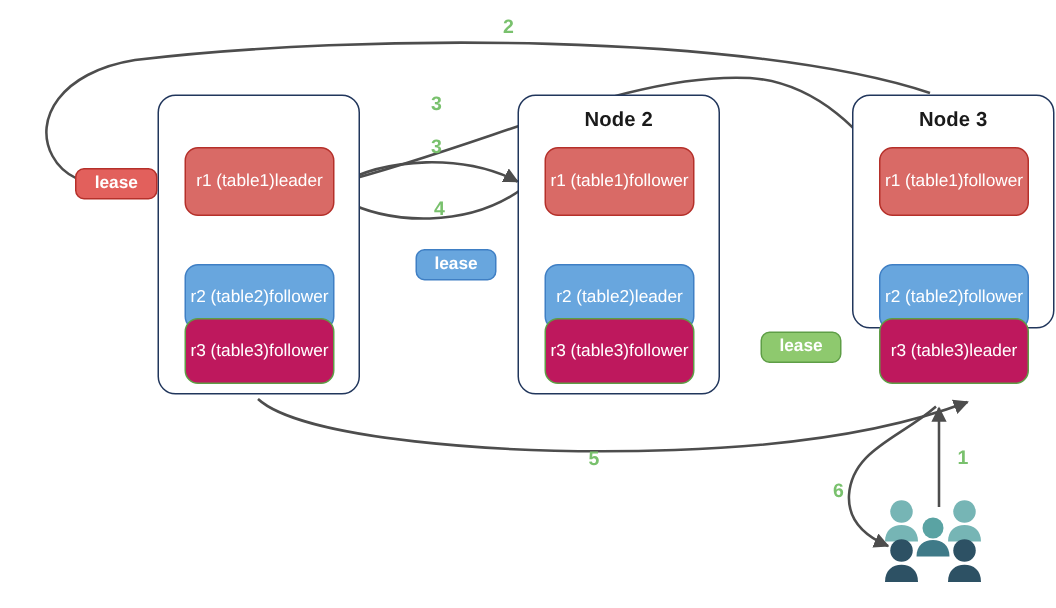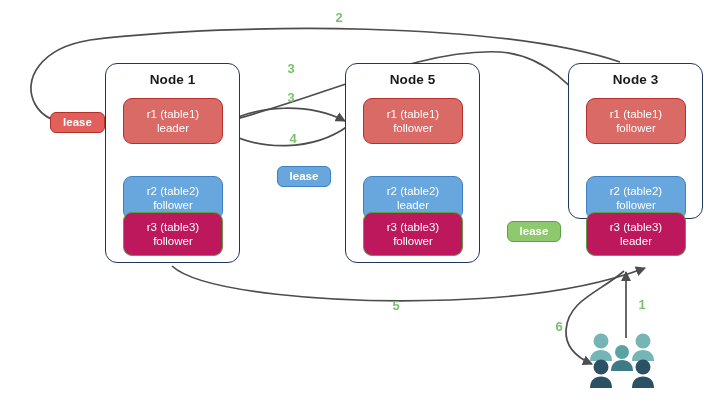--- a/index.html
+++ b/index.html
@@ -43,21 +43,21 @@
     color: #1a1a1a;
     letter-spacing: .1px;
   }
 
   
   .replica {
     position: absolute;
     box-sizing: border-box;
     border-radius: 9px;
     display: flex;
-    flex-direction: column;
+    flex-direction: row;
     align-items: center;
     justify-content: center;
     color: #ffffff;
     font-size: 11.5px;
     line-height: 14.5px;
     text-align: center;
   }
   .replica .l1, .replica .l2 { display: block; }
   .replica.red   { background: #d96a66; border: 1.6px solid #b5302a; }
   .replica.blue  { background: #68a6de; border: 1.6px solid #3f7fc4; margin-top: 18px; }
@@ -121,37 +121,36 @@
     <path d="M 348 126 C 312 152, 260 150, 228 133" fill="none" stroke="#4d4d4d" stroke-width="1.7" marker-end="url(#ah)"></path>
 
     <path d="M 172 266 C 200 292, 330 304, 450 300 C 540 297, 600 285, 645 268" fill="none" stroke="#4d4d4d" stroke-width="1.7" marker-end="url(#ah)"></path>
 
     <path d="M 626 338 L 626 272" fill="none" stroke="#4d4d4d" stroke-width="1.7" marker-end="url(#ah)"></path>
 
     <path d="M 624 271 C 600 292, 568 300, 566 330 C 565 348, 578 358, 592 364" fill="none" stroke="#4d4d4d" stroke-width="1.7" marker-end="url(#ah)"></path>
   </svg>
 
   <div class="node-box" style="left:105px; top:63px; width:135px; height:200px;">
-    <div class="node-title">Node 1</div>
     <div class="replica red" style="left:17px; top:34px; width:100px; height:46px;">
       <span class="l1">r1 (table1)</span>
       <span class="l2">leader</span>
     </div>
     <div class="replica blue" style="left:17px; top:94px; width:100px; height:44px;">
       <span class="l1">r2 (table2)</span>
       <span class="l2">follower</span>
     </div>
     <div class="replica green" style="left:17px; top:148px; width:100px; height:44px;">
       <span class="l1">r3 (table3)</span>
       <span class="l2">follower</span>
     </div>
   </div>
 
   <div class="node-box" style="left:345px; top:63px; width:135px; height:200px;">
-    <div class="node-title">Node 5</div>
+    <div class="node-title">Node 2</div>
     <div class="replica red" style="left:17px; top:34px; width:100px; height:46px;">
       <span class="l1">r1 (table1)</span>
       <span class="l2">follower</span>
     </div>
     <div class="replica blue" style="left:17px; top:94px; width:100px; height:44px;">
       <span class="l1">r2 (table2)</span>
       <span class="l2">leader</span>
     </div>
     <div class="replica green" style="left:17px; top:148px; width:100px; height:44px;">
       <span class="l1">r3 (table3)</span>

